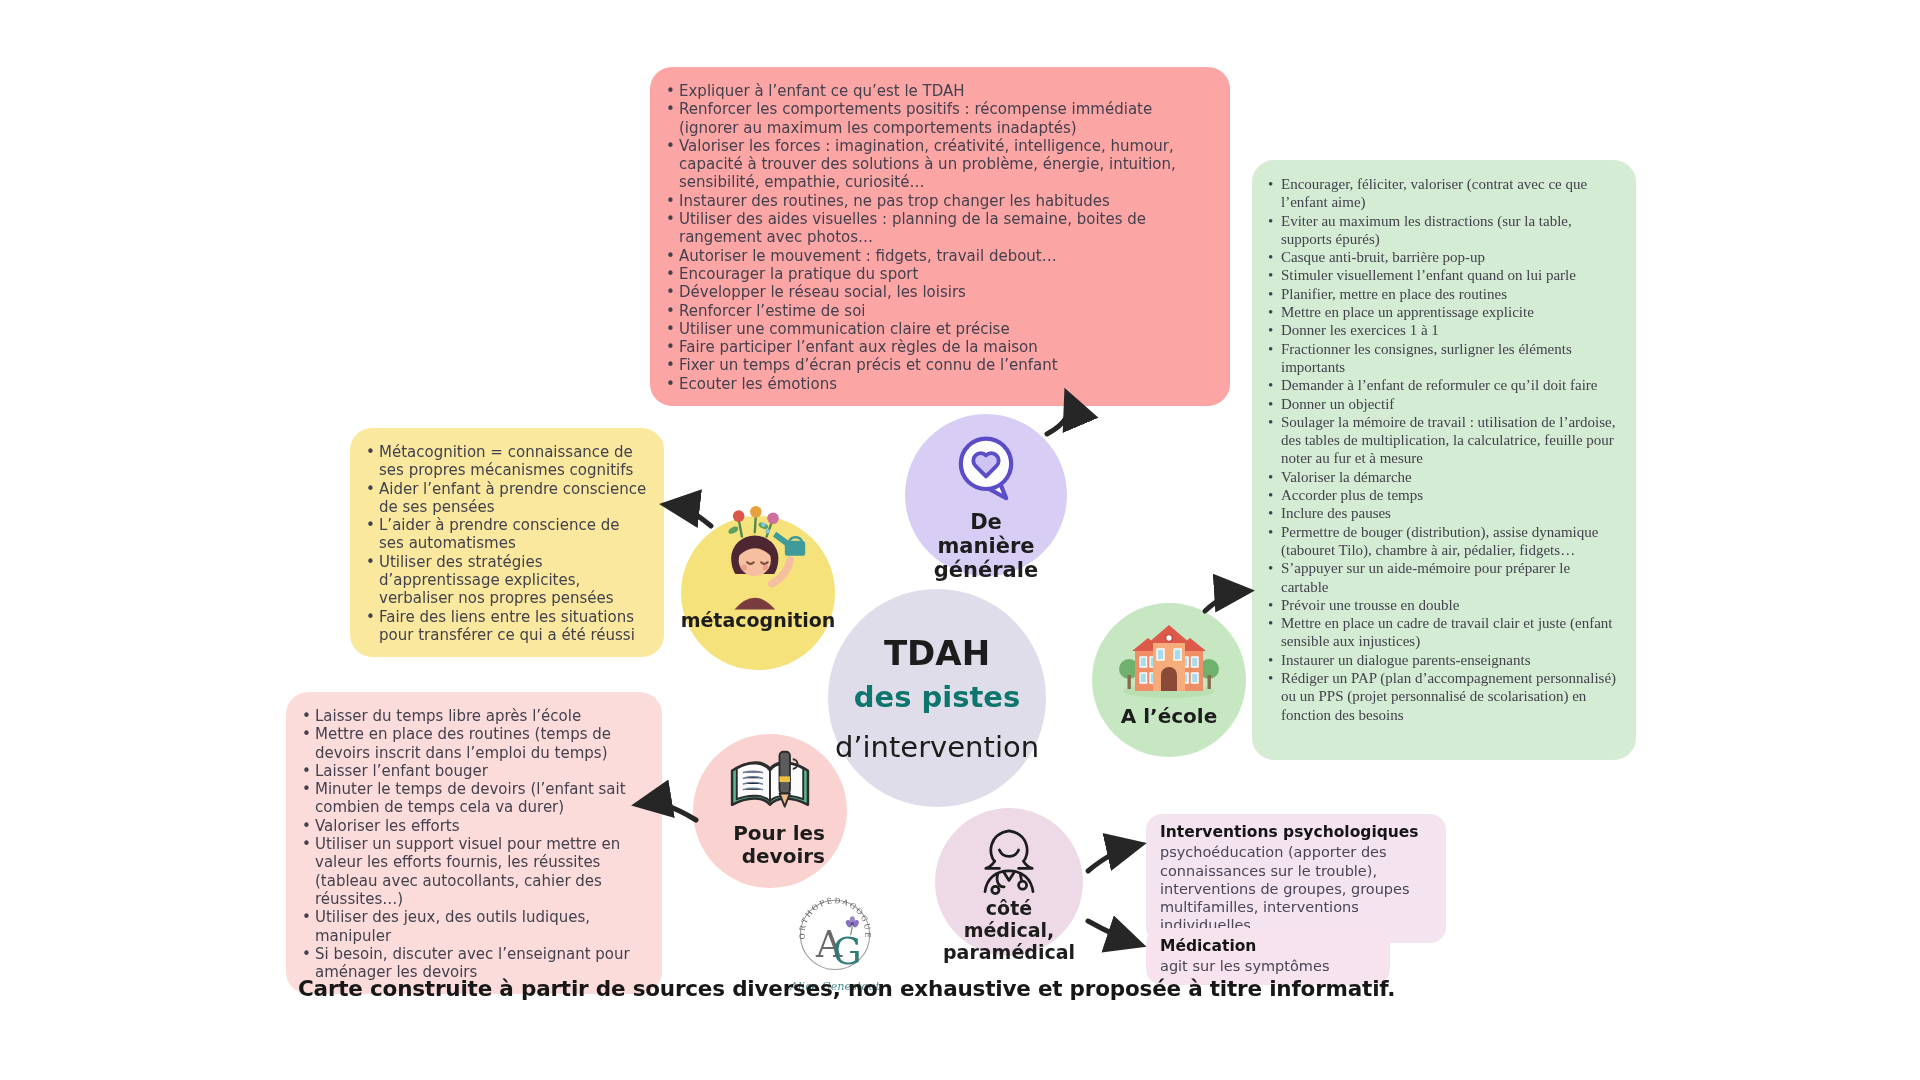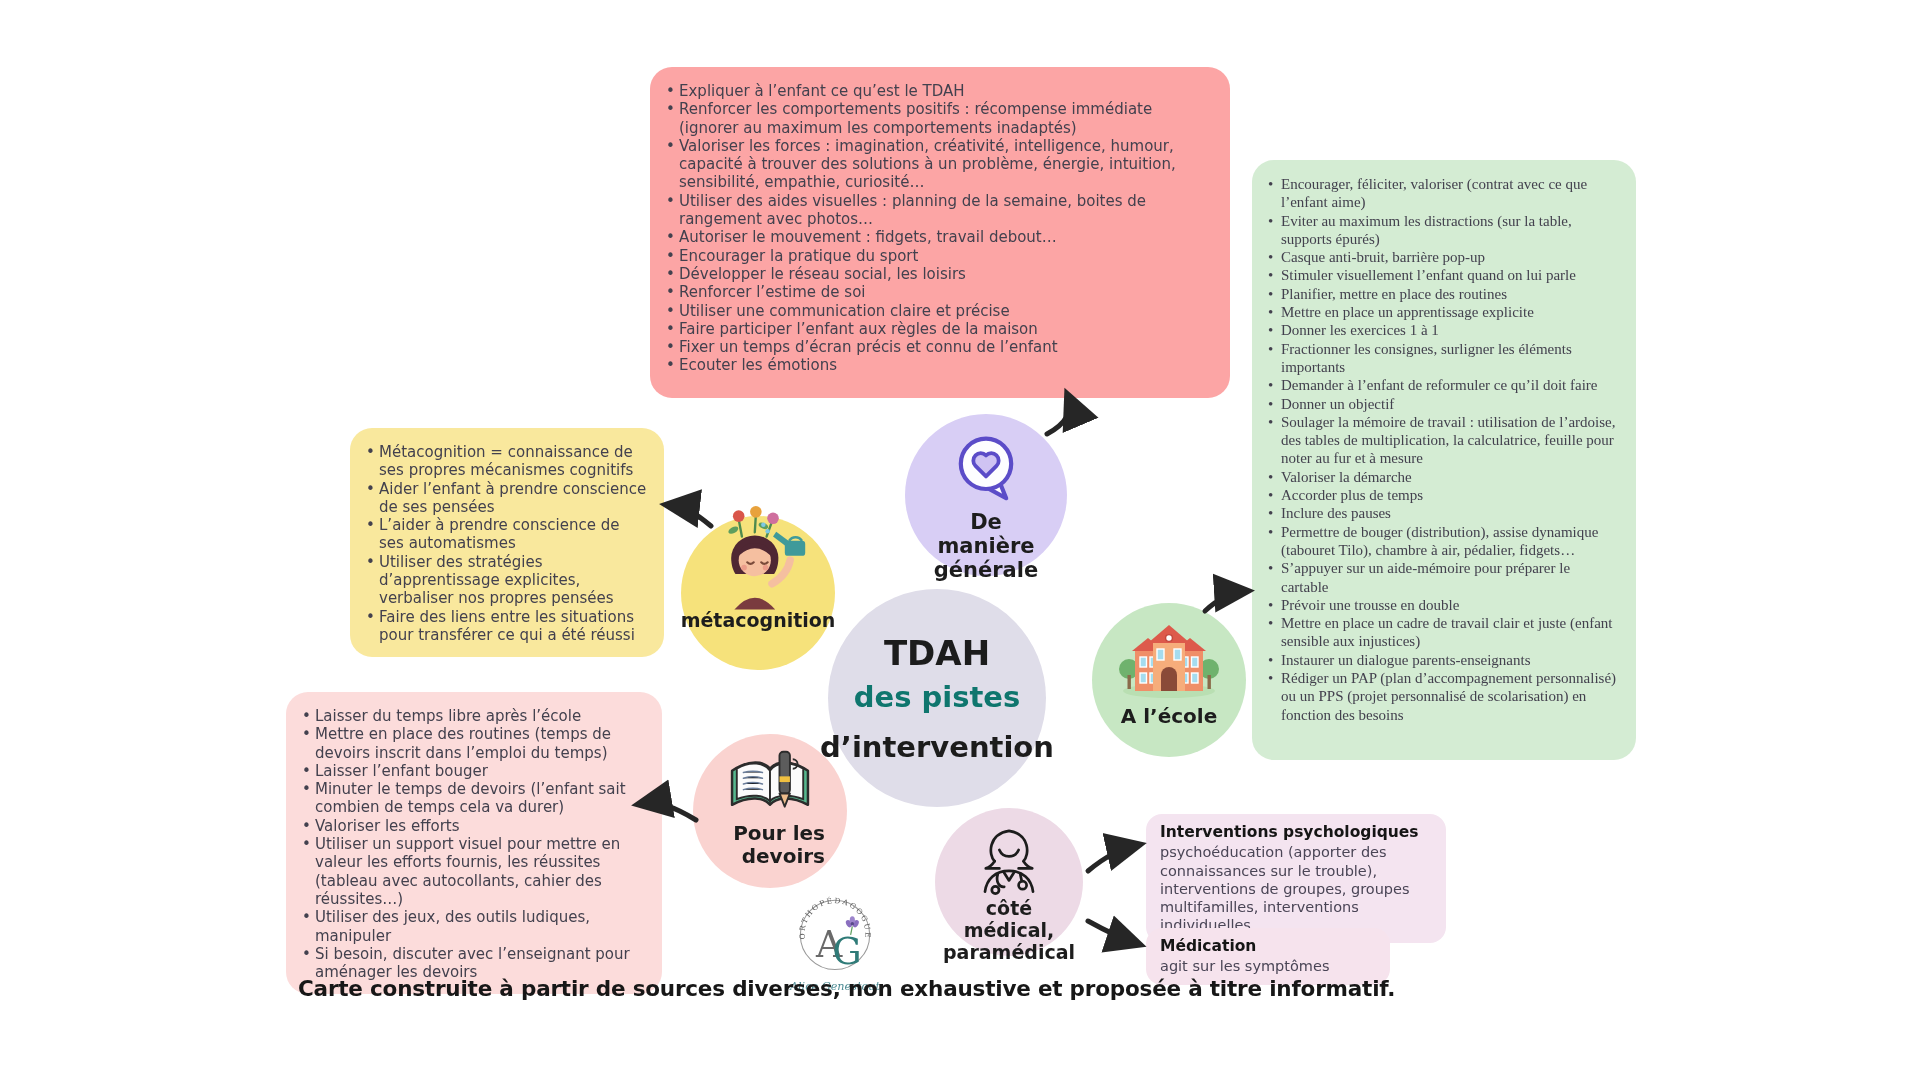--- a/index.html
+++ b/index.html
@@ -27,21 +27,21 @@
 
   
   .circle { position:absolute; border-radius:50%; display:flex; flex-direction:column;
             align-items:center; z-index:2; text-align:center; }
   .circle .node-label { font-weight:bold; color:#1d1d1d; line-height:1.15; }
 
   .c-center { left:828px; top:589px; width:218px; height:218px; background:#dfdde9;
               justify-content:center; }
   .c-center .t1 { font-size:34px; font-weight:bold; color:#1c1c1c; }
   .c-center .t2 { font-size:29px; font-weight:bold; color:#0f766e; margin-top:7px; }
-  .c-center .t3 { font-size:29px; font-weight:bold; color:#1c1c1c; margin-top:16px; }
+  .c-center .t3 { font-size:29px; font-weight:normal; color:#1c1c1c; margin-top:16px; }
 
   .c-generale { left:905px; top:414px; width:162px; height:162px; background:#d8cef5; }
   .c-generale .node-label { font-size:21px; width:130px; margin-top:-4px; }
   .c-generale .icon-wrap { margin-top:12px; }
 
   .c-meta { left:681px; top:516px; width:154px; height:154px; background:#f6e27b; }
   .c-meta .icon-wrap { margin-top:-14px; }
   .c-meta .node-label { font-size:19px; margin-top:-8px; }
 
   .c-ecole { left:1092px; top:603px; width:154px; height:154px; background:#c7e7c3; }
@@ -69,20 +69,21 @@
 </head>
 <body>
 
 <div class="canvas">
 
   <div class="note box-generale">
     <ul>
         <li>Expliquer à l’enfant ce qu’est le TDAH</li>
         <li>Renforcer les comportements positifs : récompense immédiate (ignorer au maximum les comportements inadaptés)</li>
         <li>Valoriser les forces : imagination, créativité, intelligence, humour, capacité à trouver des solutions à un problème, énergie, intuition, sensibilité, empathie, curiosité…</li>
+        <li>Instaurer des routines, ne pas trop changer les habitudes</li>
         <li>Utiliser des aides visuelles : planning de la semaine, boites de rangement avec photos…</li>
         <li>Autoriser le mouvement : fidgets, travail debout…</li>
         <li>Encourager la pratique du sport</li>
         <li>Développer le réseau social, les loisirs</li>
         <li>Renforcer l’estime de soi</li>
         <li>Utiliser une communication claire et précise</li>
         <li>Faire participer l’enfant aux règles de la maison</li>
         <li>Fixer un temps d’écran précis et connu de l’enfant</li>
         <li>Ecouter les émotions</li>
       </ul>

